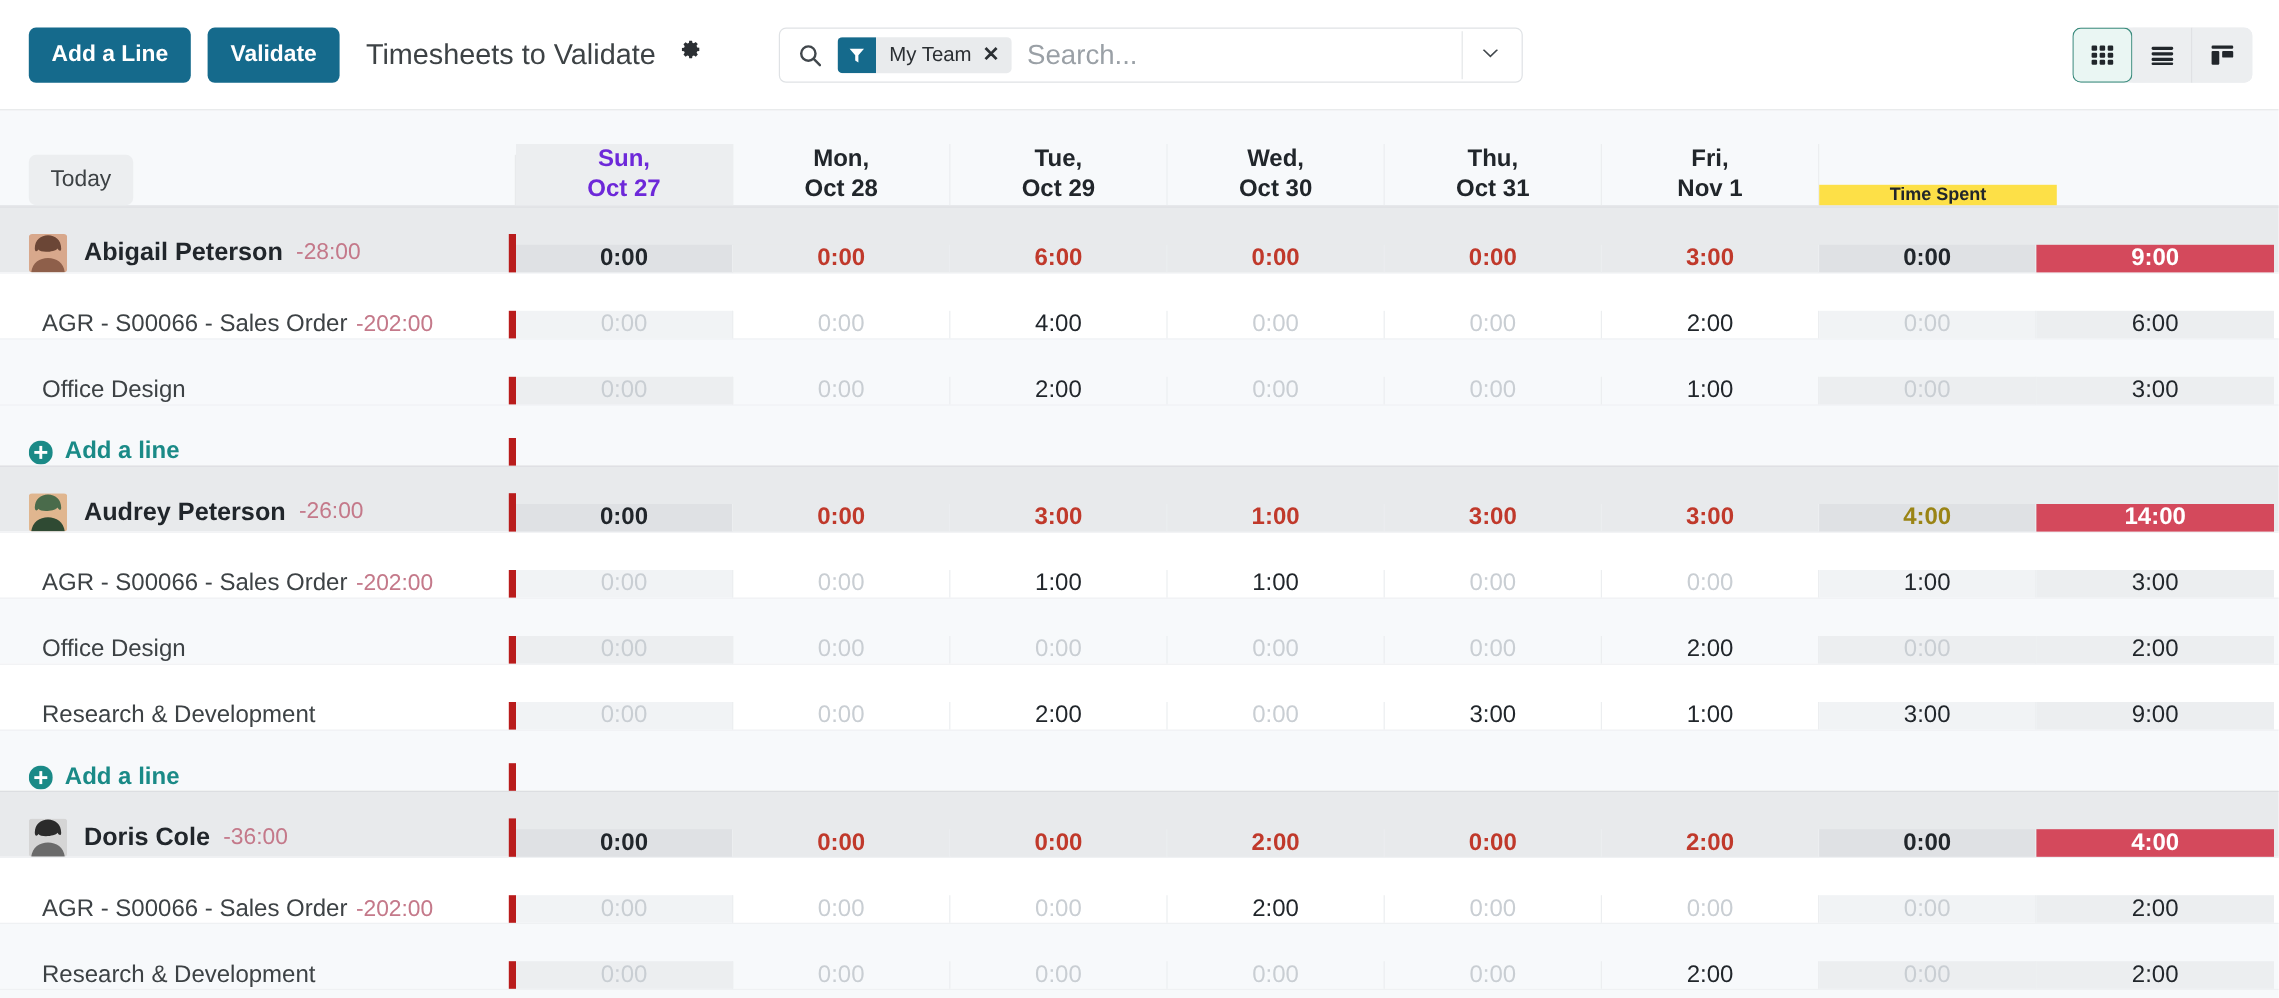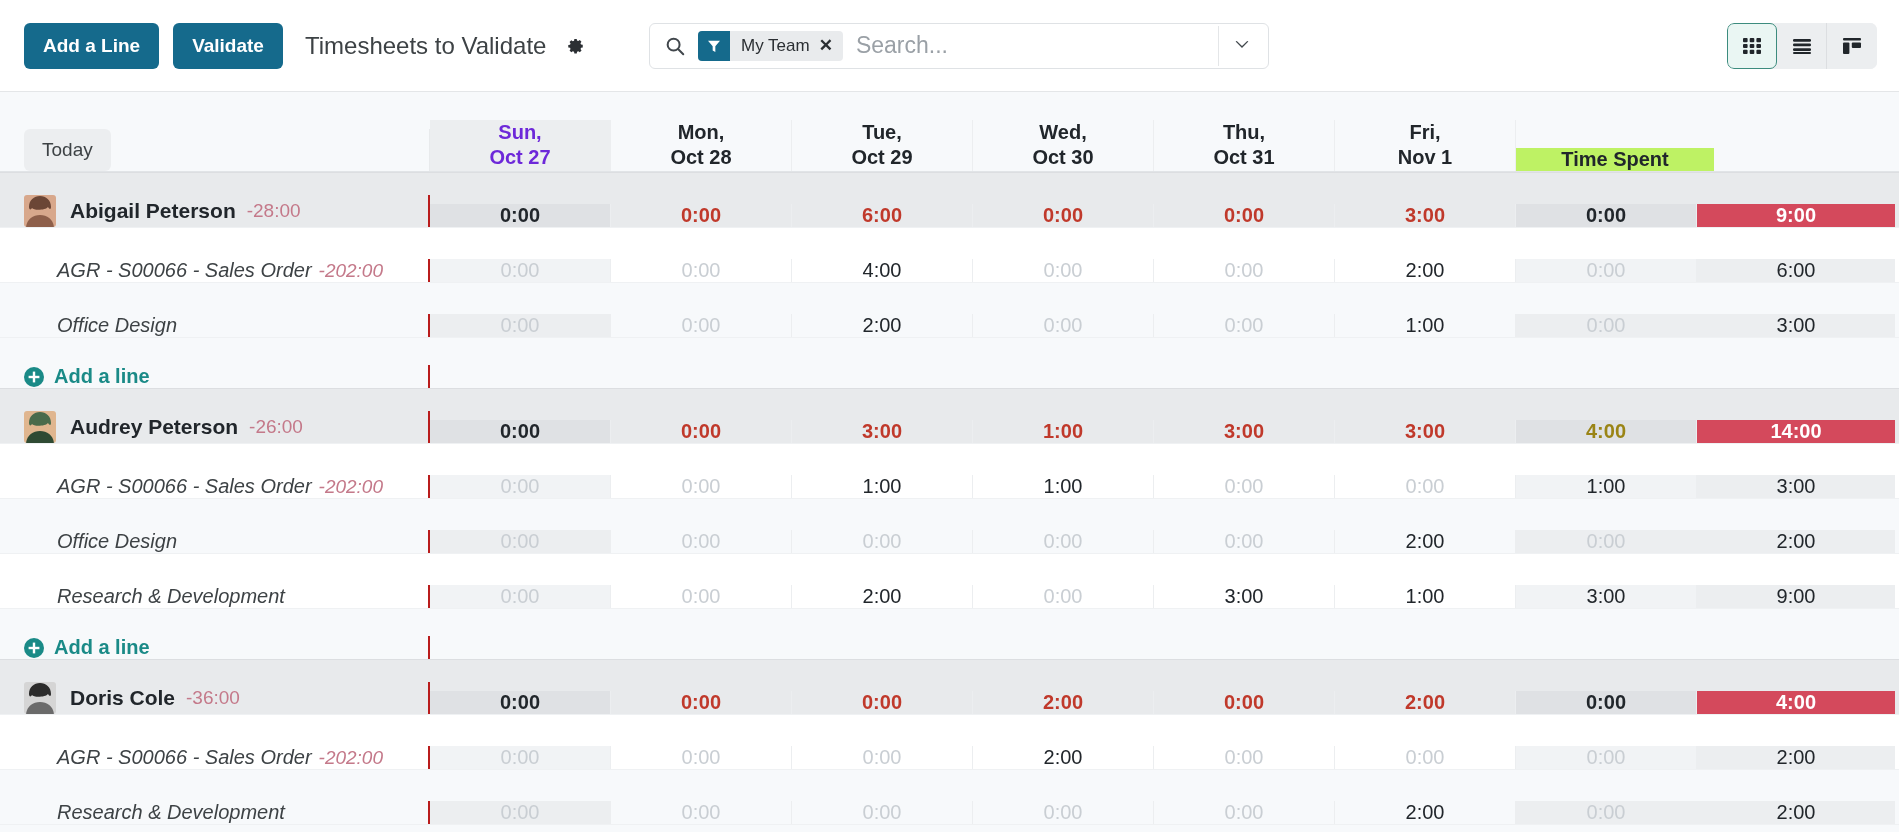--- a/index.html
+++ b/index.html
@@ -33,21 +33,21 @@
     font-family: inherit;
     white-space: nowrap;
   }
   .btn-primary + .btn-primary { margin-left: 14px; }
 
   .view-title {
     margin-left: 22px;
     font-size: 24px;
     color: #3d4245;
     display: flex;
-    align-items: flex-end;
+    align-items: flex-start;
     gap: 21px;
     white-space: nowrap;
   }
   .gear-ico { font-size: 18px; color: #2b2f33; display: inline-block; }
 
   
   .searchbox {
     position: absolute;
     left: 649px;
     width: 620px;
@@ -134,21 +134,21 @@
   .grid { width: 1899px; }
   .row {
     display: flex;
     width: 1899px;
     align-items: flex-end;
   }
   .c-name {
     width: 430px; flex: 0 0 430px;
     display: flex; align-items: center;
     padding-left: 24px;
-    border-right: 2px solid #b91c1c;
+    border-right: 6px solid #b91c1c;
   }
   .c-day {
     width: 181px; flex: 0 0 181px;
     display: flex; align-items: center; justify-content: center;
     font-size: 20px;
     border-right: 1px solid #eceef0;
   }
   .c-total {
     width: 198px; flex: 0 0 198px;
     display: flex; align-items: center; justify-content: center;
@@ -158,22 +158,22 @@
   
   .row-head { height: 80px; background: #f7f9fb; border-bottom: 1px solid #e1e4e7; }
   .row-head .c-name { border-right: 1px solid #e8eaec; }
   .row-head .c-day {
     flex-direction: column; justify-content: center;
     font-size: 20px; font-weight: bold; color: #21262b;
     line-height: 1.28;
   }
   .row-head .c-day.weekend { color: #6d28d9; background: #eceef0; font-weight: bold; }
   .row-head .c-total {
-    font-size: 20px; font-weight: bold; color: #21262b;
-    background: #bef264;
+    font-size: 15px; font-weight: bold; color: #21262b;
+    background: #fde047;
   }
 
   .navbar {
     display: flex; align-items: center;
     gap: 14px;
   }
   .nav-btn {
     background: #eceef0;
     border: none;
     border-radius: 6px;
@@ -215,21 +215,21 @@
     width: 32px; height: 32px; border-radius: 3px;
     flex: 0 0 auto; margin-right: 14px;
     overflow: hidden; position: relative;
   }
   .emp-name { font-size: 21px; font-weight: bold; color: #21262b; }
   .emp-bal { font-size: 19px; color: #c4798a; margin-left: 11px; }
 
   
   .row-task { height: 55px; background: #ffffff; border-top: 1px solid #eff1f3; }
   .row-task.alt { background: #f7f9fb; }
-  .row-task .c-name { padding-left: 57px; font-style: italic; }
+  .row-task .c-name { padding-left: 35px; }
   .row-task .c-day { color: #21262b; }
   .row-task .c-day.zero { color: #c9ced3; }
   .row-task .c-day.weekend { background: #f1f3f5; }
   .row-task.alt .c-day.weekend { background: #eceef0; }
   .row-task .c-total { background: #eceef0; color: #21262b; }
   .task-label { font-size: 20px; color: #3d4245; }
   .task-bal { font-size: 19px; color: #c4798a; margin-left: 7px; }
 
   
   .row-add { height: 51px; background: #f7f9fb; border-top: 1px solid #eff1f3; }

